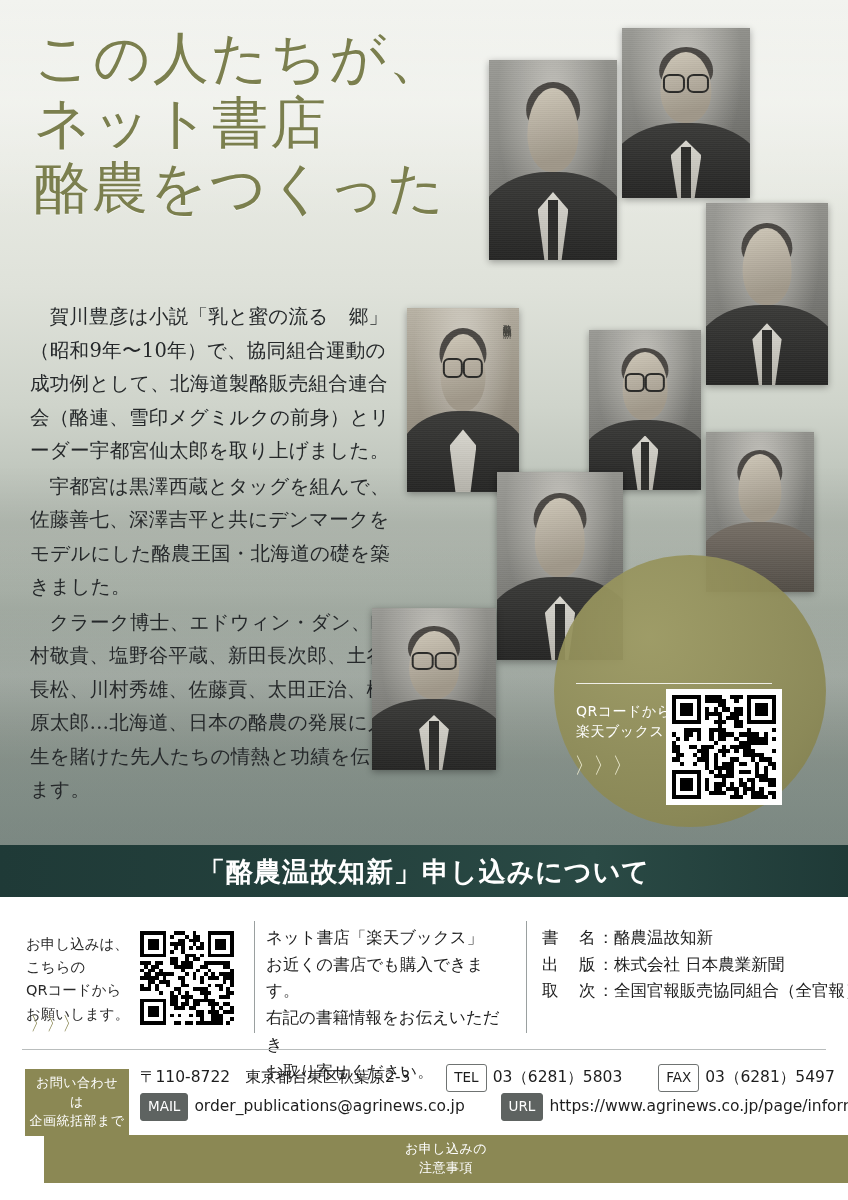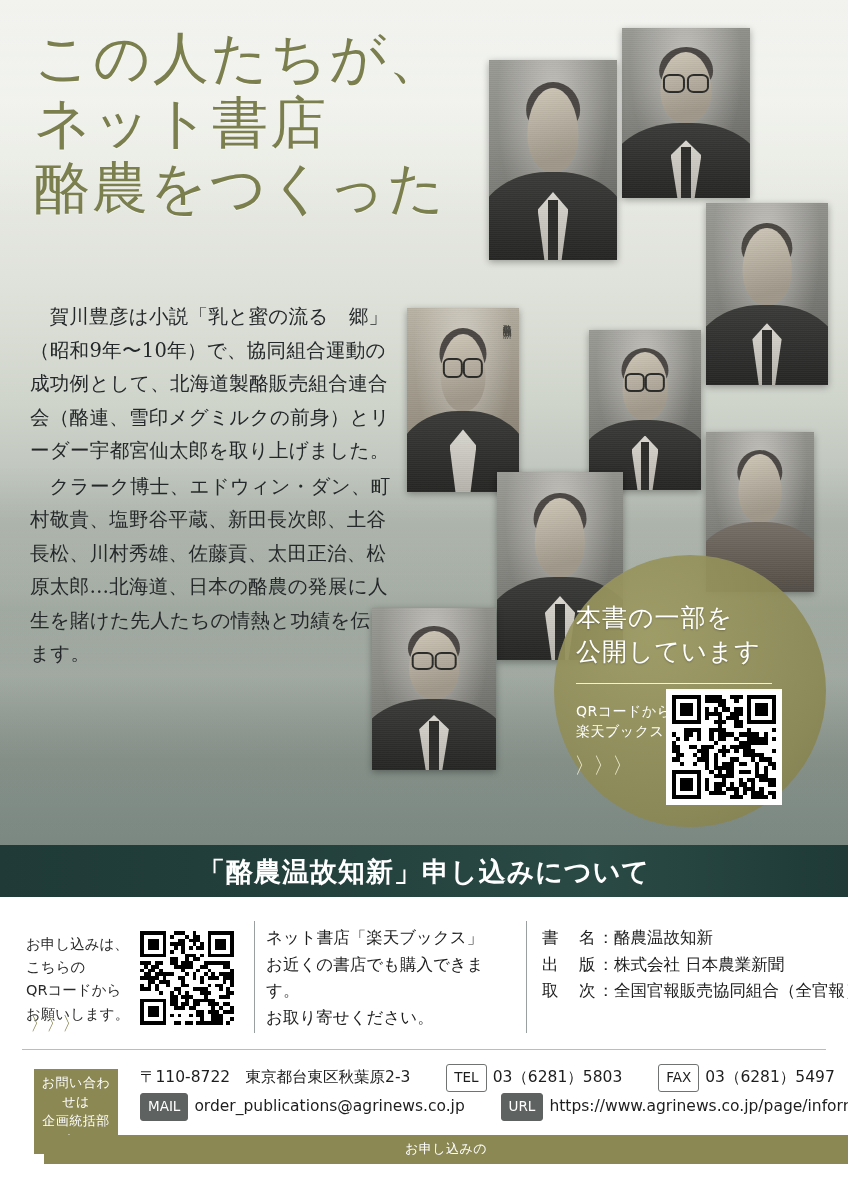--- a/index.html
+++ b/index.html
@@ -259,22 +259,22 @@
   .hr-dotted {
     position: absolute; left: 22px; right: 22px; top: 152px;
     border-top: 1px solid #b9bdbd;
   }
 
   
   .contact {
     position: absolute; left: 22px; top: 166px; width: 804px; height: 62px;
   }
   .tag {
-    position: absolute; left: 12px;
-    width: 84px; padding: 5px 4px;
+    position: absolute; left: 3px;
+    width: 104px; padding: 5px 4px;
     background: #8b8854; color: #ffffff;
     font-family: "DejaVu Sans", sans-serif;
     font-size: 13px; line-height: 1.45; text-align: center;
     letter-spacing: .5px;
   }
   .tag.notice { background: #8b8854; }
   .contact-lines {
     position: absolute; left: 118px; top: 0; right: 0;
     font-family: "DejaVu Sans", sans-serif;
     font-size: 15.5px; color: #1d1d1d; line-height: 1.9;
@@ -315,20 +315,21 @@
     <div class="poster-veil"></div>
 
     <div class="headline">
       <div>この人たちが、</div>
       <div>ネット書店</div>
       <div>酪農をつくった</div>
     </div>
 
     <div class="bodycopy">
       <p>賀川豊彦は小説「乳と蜜の流るゝ郷」（昭和9年〜10年）で、協同組合運動の成功例として、北海道製酪販売組合連合会（酪連、雪印メグミルクの前身）とリーダー宇都宮仙太郎を取り上げました。</p>
+      <p>宇都宮は黒澤西蔵とタッグを組んで、佐藤善七、深澤吉平と共にデンマークをモデルにした酪農王国・北海道の礎を築きました。</p>
       <p>クラーク博士、エドウィン・ダン、町村敬貴、塩野谷平蔵、新田長次郎、土谷長松、川村秀雄、佐藤貢、太田正治、松原太郎…北海道、日本の酪農の発展に人生を賭けた先人たちの情熱と功績を伝えます。</p>
     </div>
 
     <div class="photo" style="left:622px; top:28px; width:128px; height:170px;">
       <div class="pimg glasses">
         <div class="bg2"></div>
           <div class="hair"></div>
           <div class="head"></div>
         <div class="gl"></div>
           <div class="suit"></div>
@@ -418,24 +419,20 @@
         <div class="gl"></div>
           <div class="suit"></div>
           <div class="shirt"></div>
           <div class="tie"></div>
         <div class="grain"></div>
       </div>
     </div>
 
     <div class="cta-circle"></div>
     <div class="cta-inner">
-      <div class="cta-title">
-        <div>本書の一部を</div>
-        <div>公開しています</div>
-      </div>
       <div class="cta-rule"></div>
       <div class="cta-qrlabel">
         <div>QRコードから</div>
         <div>楽天ブックス</div>
       </div>
       <div class="cta-arrows">〉〉〉</div>
       <div class="qr" id="qr-preview" style="left:112px; top:134px; width:116px; height:116px;">
         <div class="qr-grid" style="grid-template-columns: repeat(25, 1fr); grid-template-rows: repeat(25, 1fr);">
             <i style="background: rgb(0, 0, 0);"></i>
             <i style="background: rgb(0, 0, 0);"></i>
@@ -1710,20 +1707,21 @@
             <i style="background: rgb(0, 0, 0);"></i>
             <i style="background: rgb(255, 255, 255);"></i>
           </div>
       </div>
 
       <div class="vline" style="left:228px;"></div>
 
       <div class="shop-block">
         <div>ネット書店「楽天ブックス」</div>
         <div>お近くの書店でも購入できます。</div>
+        <div>右記の書籍情報をお伝えいただき</div>
         <div>お取り寄せください。</div>
       </div>
 
       <div class="vline" style="left:500px;"></div>
 
       <div class="book-block">
         <div class="kv">
           <span class="k">書　名</span>：<span>酪農温故知新</span>
         </div>
         <div class="kv">
@@ -1754,19 +1752,20 @@
           <span class="pill solid">MAIL</span><span>order_publications@agrinews.co.jp</span>
           <span class="spacer-inline"></span>
           <span class="pill solid">URL</span><span>https://www.agrinews.co.jp/page/information</span>
         </div>
       </div>
     </div>
 
     <div class="notice">
       <div class="tag notice" style="top:0;">
         <div>お申し込みの</div>
+        <div>注意事項</div>
       </div>
       <div class="notice-lines">
       </div>
     </div>
 
   </div>
 </div>
 
 </body></html>

